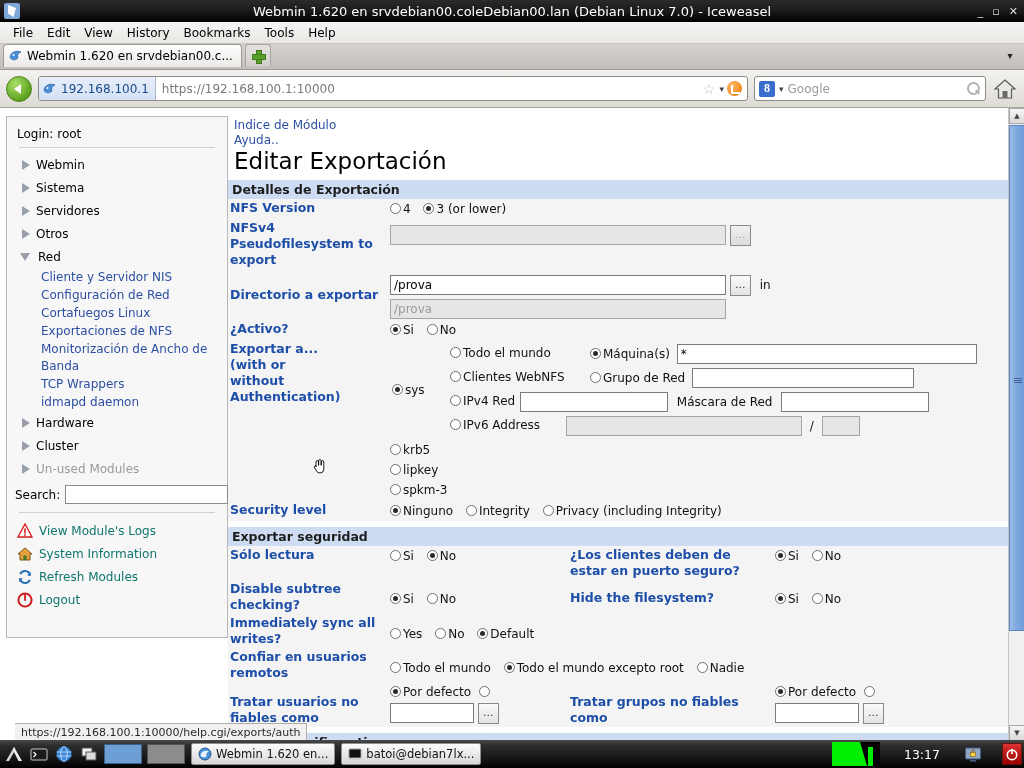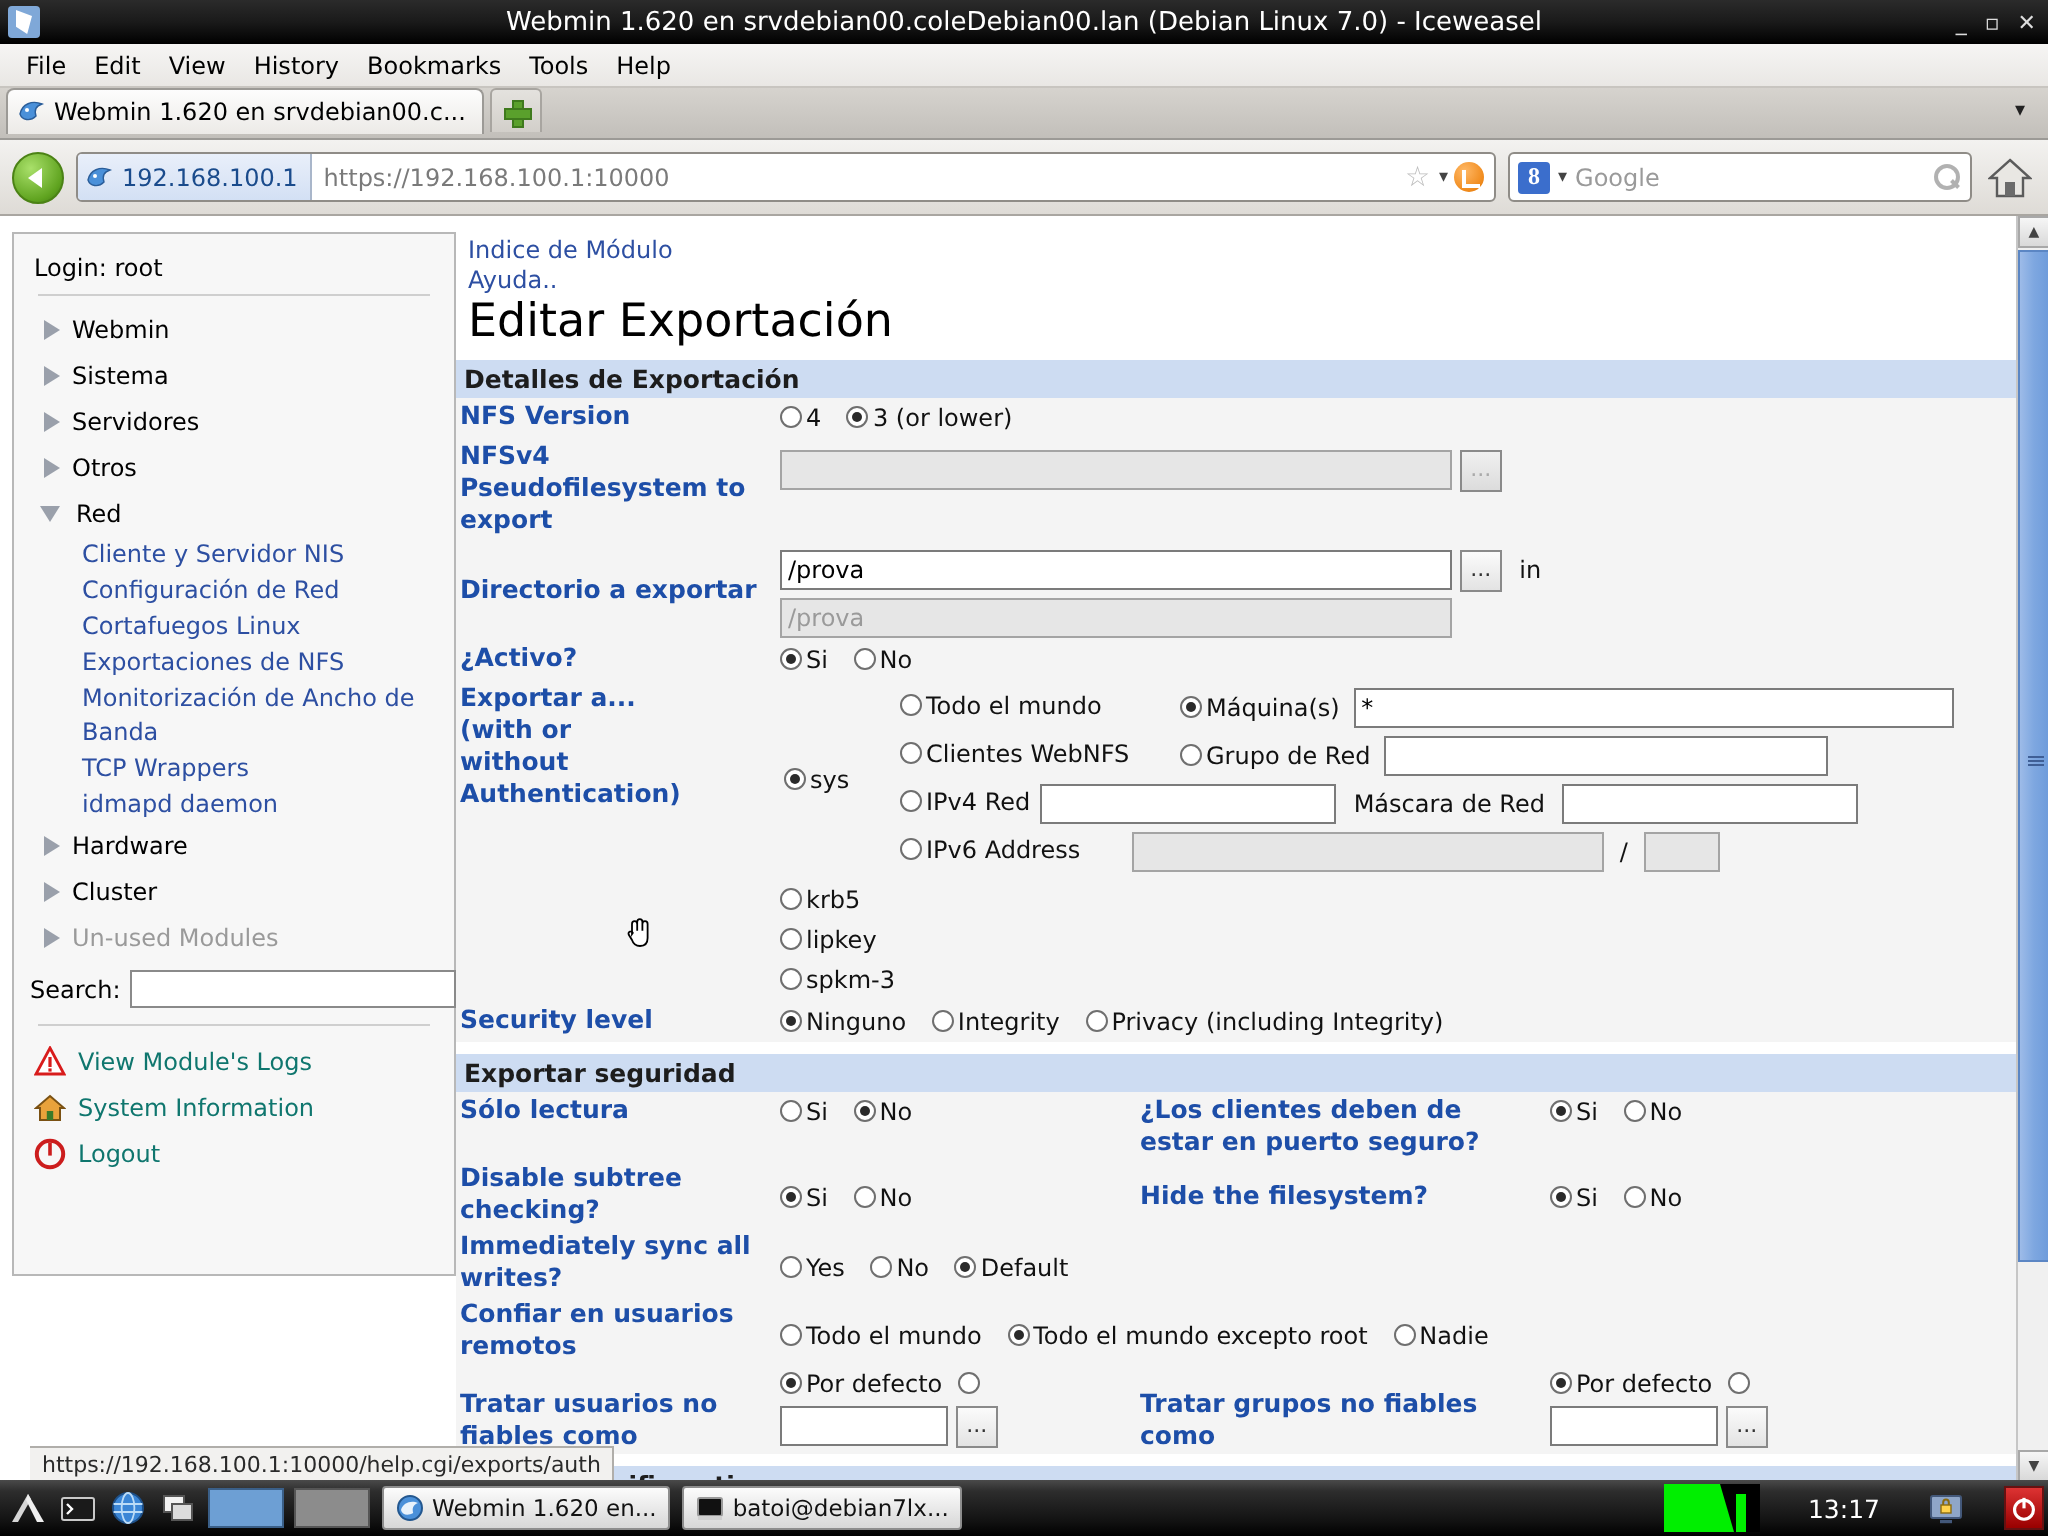--- a/index.html
+++ b/index.html
@@ -602,20 +602,31 @@
       <span>View Module's Logs</span>
     </div>
     <div class="actionlink">
       <span class="ico16">
         <svg width="16" height="16" viewBox="0 0 16 16">
           <path d="M8 2 L15 8 L13 8 L13 14 L3 14 L3 8 L1 8 Z" fill="#e9a23b" stroke="#7a5113" stroke-width="1"></path>
           <rect x="6.4" y="9.5" width="3.2" height="4.5" fill="#3a7a2a"></rect>
         </svg>
       </span>
       <span>System Information</span>
+    </div>
+    <div class="actionlink">
+      <span class="ico16">
+        <svg width="16" height="16" viewBox="0 0 16 16">
+          <path d="M13 6 A5.2 5.2 0 0 0 3.2 5.2" fill="none" stroke="#2c6fb5" stroke-width="2"></path>
+          <path d="M3 10 A5.2 5.2 0 0 0 12.8 10.8" fill="none" stroke="#2c6fb5" stroke-width="2"></path>
+          <path d="M13.8 3 L13.8 7 L10 6.4 Z" fill="#2c6fb5"></path>
+          <path d="M2.2 13 L2.2 9 L6 9.6 Z" fill="#2c6fb5"></path>
+        </svg>
+      </span>
+      <span>Refresh Modules</span>
     </div>
     <div class="actionlink">
       <span class="ico16">
         <svg width="16" height="16" viewBox="0 0 16 16">
           <circle cx="8" cy="8" r="6.6" fill="none" stroke="#cc1d1d" stroke-width="2"></circle>
           <rect x="7.1" y="2.4" width="1.8" height="6.4" fill="#cc1d1d"></rect>
         </svg>
       </span>
       <span>Logout</span>
     </div>

